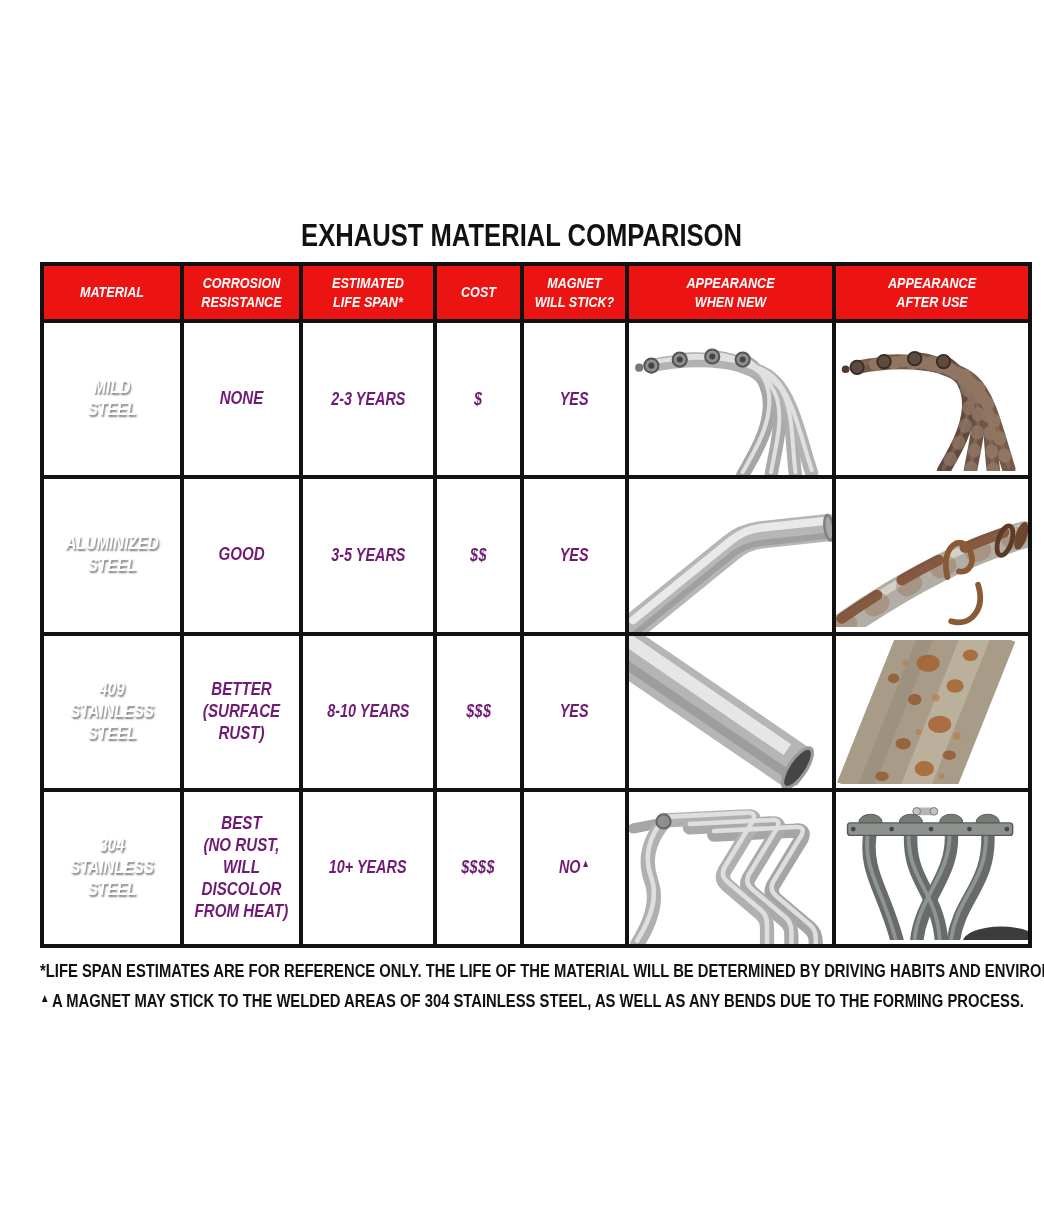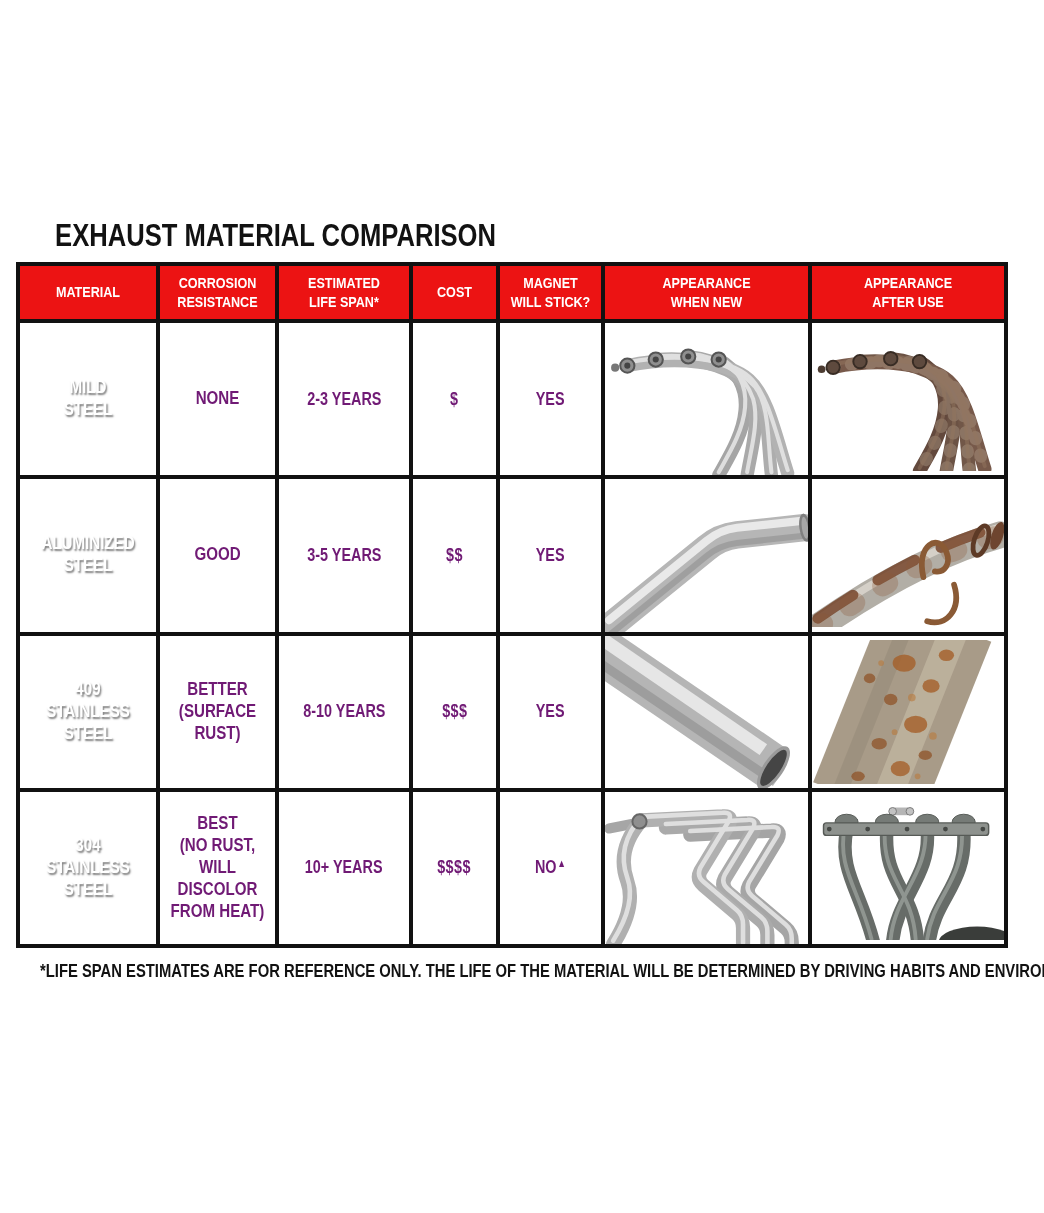--- a/index.html
+++ b/index.html
@@ -1,26 +1,26 @@
 <!DOCTYPE html>
 <html><head>
 <meta charset="utf-8">
 <style>
   html,body{margin:0;padding:0;background:#ffffff;}
   body{font-family:"Liberation Sans",sans-serif;}
   .page{position:relative;width:1044px;height:1213px;background:#fff;overflow:hidden;}
 
-  .title{position:absolute;top:217px;left:0;width:100%;
+  .title{position:absolute;top:217px;left:0;width:100%;text-align:center;
          font-size:32px;font-weight:bold;color:#121212;white-space:nowrap;}
   .cnd{display:inline-block;transform:scaleX(.80);transform-origin:center center;}
   .cndb{display:block;transform:scaleX(.84);transform-origin:center center;}
 
-  table.cmp{position:absolute;left:16px;top:262px;width:988px;
+  table.cmp{position:absolute;left:40px;top:262px;width:988px;
             border-collapse:collapse;table-layout:fixed;
-            border:4px solid #f9a8d4;}
+            border:4px solid #f9a8d4;font-style:italic;}
   .cmp th,.cmp td{border:4px solid #111;padding:0;text-align:center;vertical-align:middle;overflow:hidden;}
   .cmp th{background:#ec1313;color:#fff;font-size:15px;font-weight:bold;height:53px;}
   .cmp td{background:#fff;color:#701a75;font-weight:bold;font-size:18px;}
   .mat{background:#10109c;color:#fff !important;font-size:16px;
        text-shadow:1.5px 2px 2px rgba(0,0,0,.5);}
   .ln{display:block;line-height:1.22;}
   .cost{color:#14993a;font-size:20px;letter-spacing:.5px;}
   .photo{padding:0;}
   .photo svg{display:block;width:100%;height:100%;}
   sup.tri{font-size:11px;vertical-align:6px;margin-left:1px;}
@@ -350,15 +350,18 @@
         </svg>
       </td>
     </tr>
   </tbody>
     </table>
 
   <div class="notes">
     <div class="note">
       <span class="cnl"><span>*</span><span>LIFE SPAN ESTIMATES ARE FOR REFERENCE ONLY. THE LIFE OF THE MATERIAL WILL BE DETERMINED BY DRIVING HABITS AND ENVIRONMENTAL FACTORS.</span></span>
     </div>
+    <div class="note">
+      <span class="cnl"><span class="mk-tri">▲</span><span>A MAGNET MAY STICK TO THE WELDED AREAS OF 304 STAINLESS STEEL, AS WELL AS ANY BENDS DUE TO THE FORMING PROCESS.</span></span>
+    </div>
   </div>
 
 </div>
 
 </body></html>

